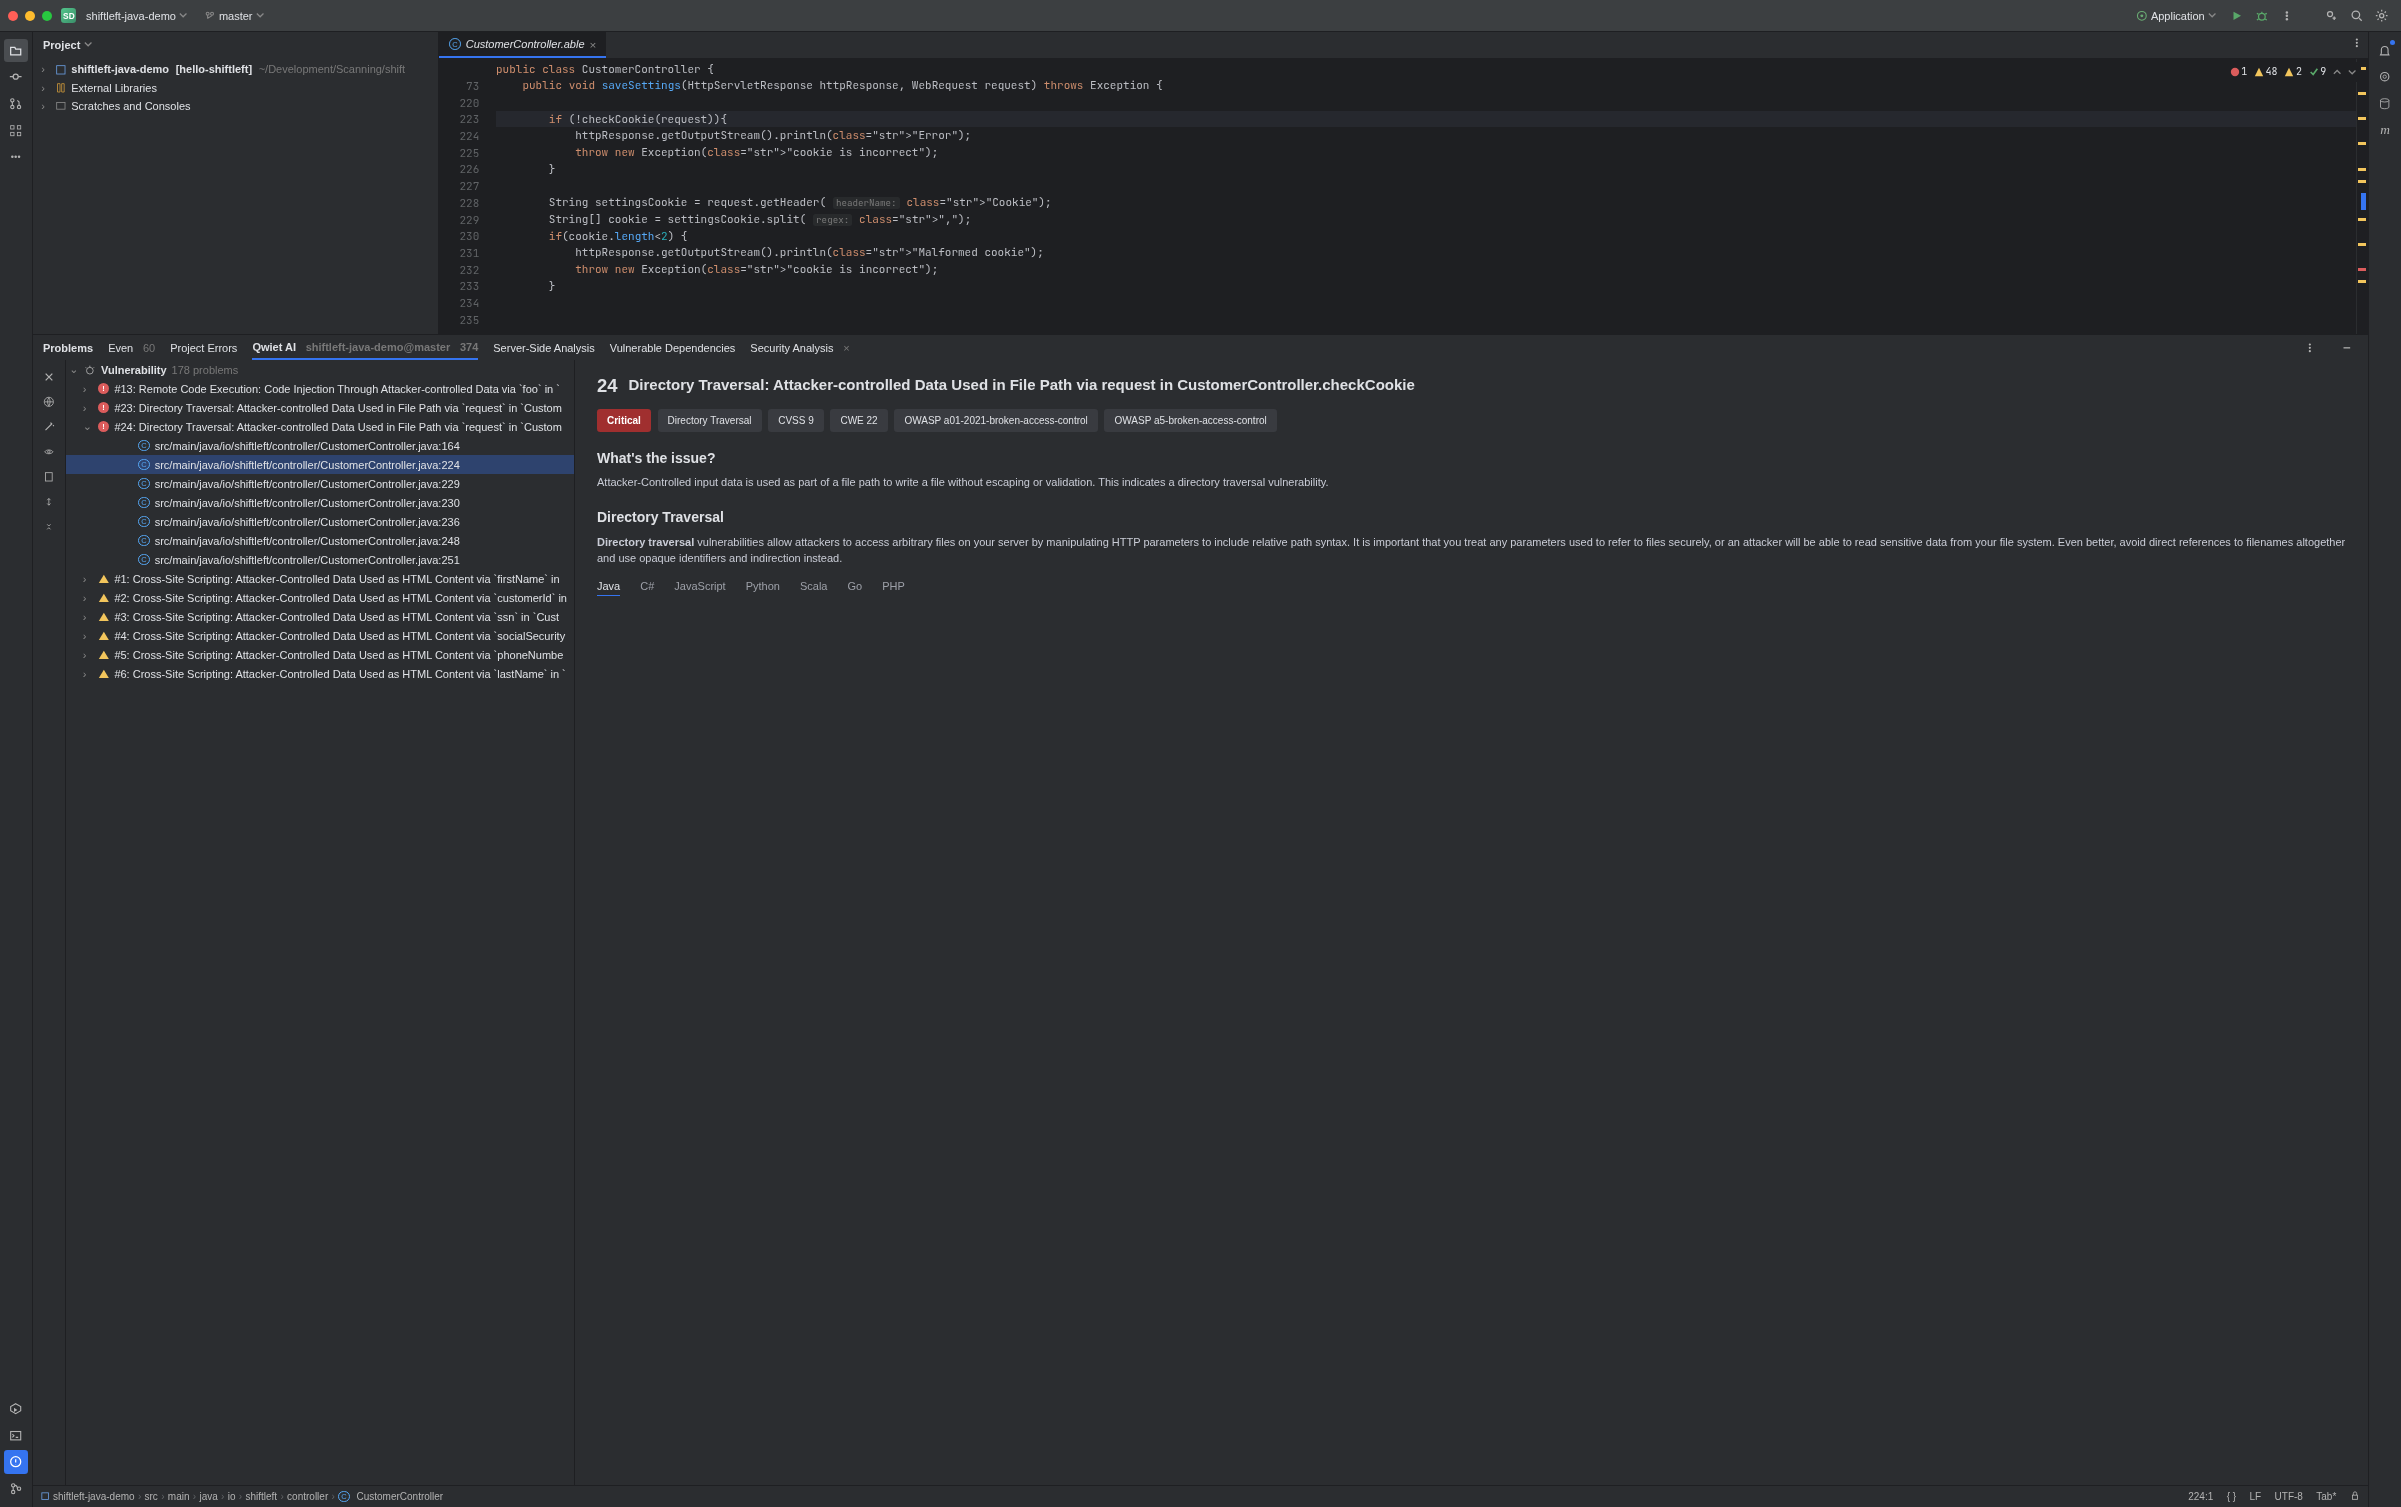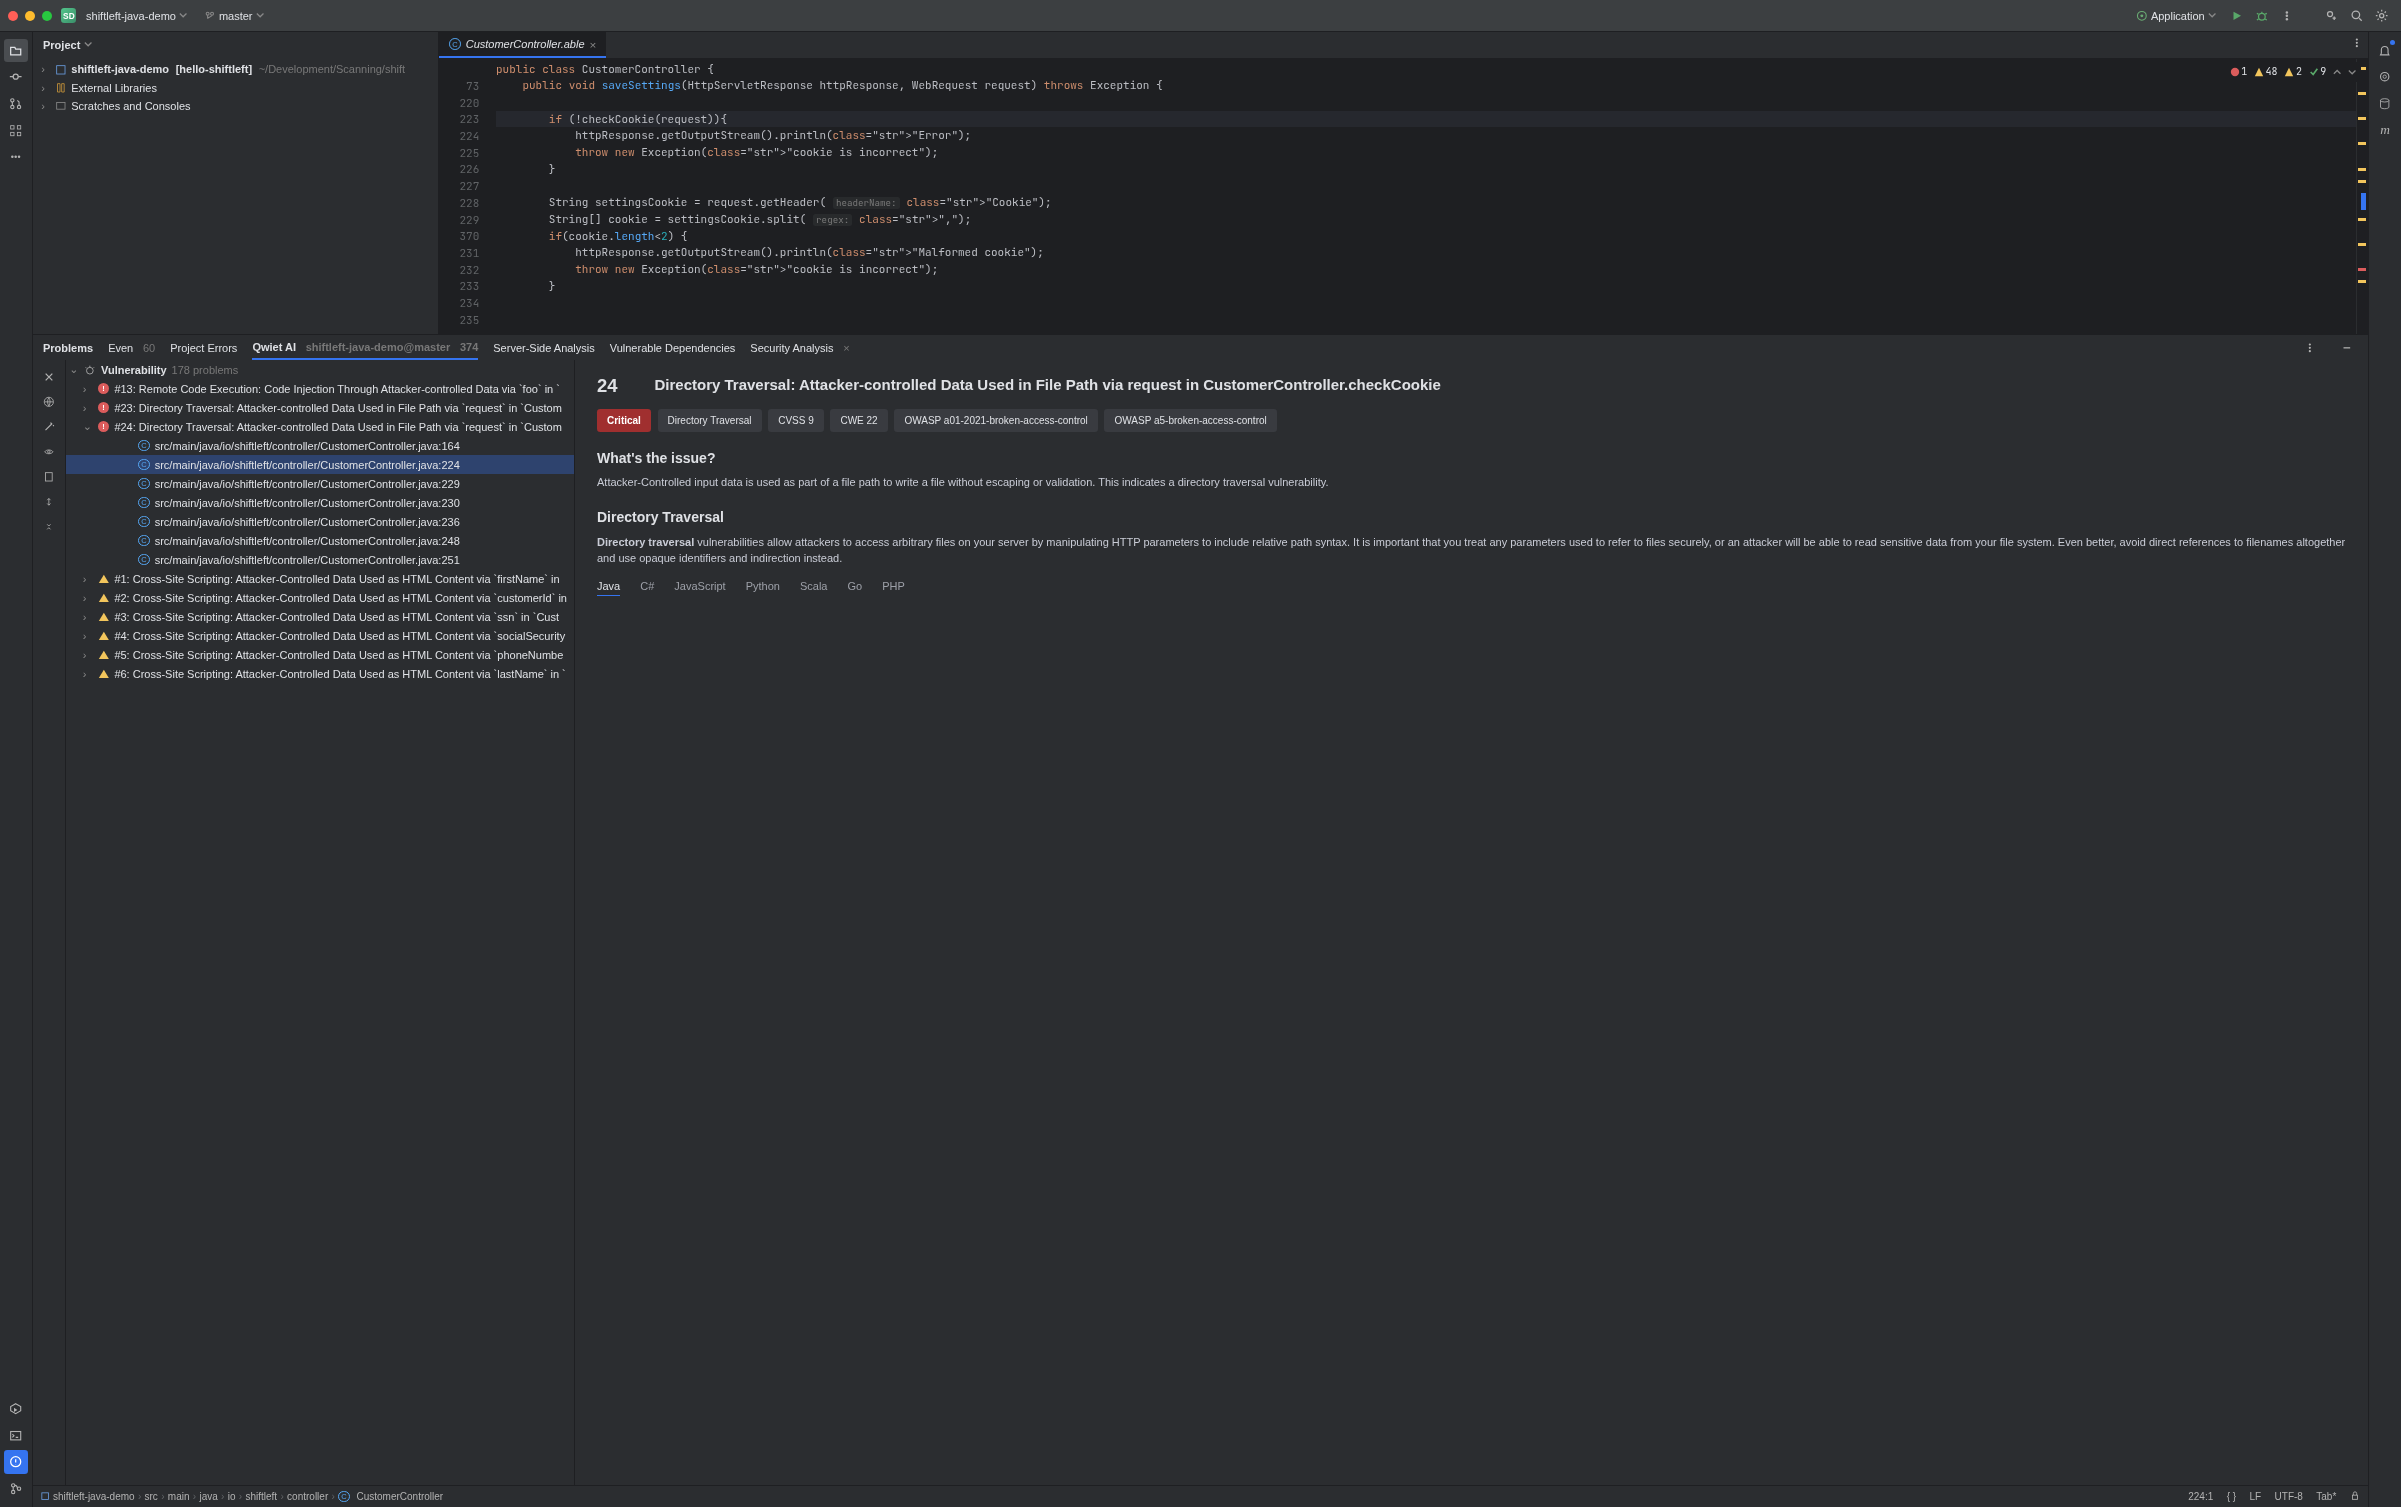--- a/index.html
+++ b/index.html
@@ -50,21 +50,21 @@
 .tool-body { flex: 1; display: flex; min-height: 0; }
 .tool-left-rail { width: 33px; background: #2b2d30; border-right: 0.8px solid #1e1f22; display: flex; flex-direction: column; align-items: center; padding: 5px 0; gap: 1.7px;}
 .issues-tree { flex: 0 0 509px; background: #2b2d30; overflow-y: auto; font-size: 11px; border-right: 0.8px solid #1e1f22;}
 .issue-row { display: flex; align-items: center; height: 19px; gap: 5px; padding-left: 3.3px; white-space: nowrap; overflow: hidden;}
 .issue-row.sel { background: #2e436e; }
 .issue-row .chev { width: 10px; color: #888; display: inline-block;}
 .sev-crit { width: 11.7px; height: 11.7px; border-radius: 50%; background: #db5c5c; display: inline-flex; align-items: center; justify-content: center; color: #fff; font-size: 7.5px; font-weight: bold;}
 .sev-warn { width: 11.7px; height: 11.7px; display: inline-flex; align-items: center; justify-content: center;}
 .clsico { width: 11.7px; height: 11.7px; border-radius: 50%; border: 1.3px solid #56a8f5; color: #56a8f5; display: inline-flex; align-items: center; justify-content: center; font-size: 7.5px;}
 .detail-pane { flex: 1; background: #2b2d30; overflow-y: auto; padding: 15px 22px; }
-.detail-head { display: flex; gap: 29px; align-items: flex-start; }
+.detail-head { display: flex; gap: 3px; align-items: flex-start; }
 .detail-num { font-size: 18.4px; font-weight: 600; color: #dfe1e5; }
 .detail-title { font-size: 15px; font-weight: 600; line-height: 1.3; padding-left: 8px; }
 .badges { display: flex; flex-wrap: wrap; gap: 6.7px; margin-top: 11.7px; }
 .badge { background: #393b40; padding: 5px 10px; border-radius: 3.3px; font-size: 10px; line-height: 1.3; }
 .badge.crit { background: #a02f2f; color: #fff; font-weight: 600;}
 .detail-pane h3 { margin-top: 18.4px; font-size: 14px; font-weight: 600;}
 .detail-pane p { margin-top: 8.3px; line-height: 1.5; color: #c9ccd6;}
 .lang-tabs { display: flex; gap: 20px; margin-top: 13.4px; font-size: 11px; padding-bottom: 5px;}
 .lang-tab.active { border-bottom: 1.7px solid #3574f0; padding-bottom: 3.3px; }
 .lang-tab { color: #9da0a8; }
@@ -280,21 +280,21 @@
           <div class="gutter" id="gutter">
               <div class="code-line">73</div>
               <div class="code-line">220</div>
               <div class="code-line">223</div>
               <div class="code-line">224</div>
               <div class="code-line">225</div>
               <div class="code-line">226</div>
               <div class="code-line">227</div>
               <div class="code-line">228</div>
               <div class="code-line">229</div>
-              <div class="code-line">370</div>
+              <div class="code-line">230</div>
               <div class="code-line">231</div>
               <div class="code-line">232</div>
               <div class="code-line">233</div>
               <div class="code-line">234</div>
               <div class="code-line">235</div>
             </div>
           <div class="code" id="code"><div class="code-line"><span class="kw">public</span> <span class="kw">class</span> CustomerController {</div><div class="code-line">    <span class="kw">public</span> <span class="kw">void</span> <span class="fn">saveSettings</span>(HttpServletResponse httpResponse, WebRequest request) <span class="kw">throws</span> Exception {</div><div class="code-line">&nbsp;</div><div class="code-line hl">        <span class="kw">if</span> (!checkCookie(request)){</div><div class="code-line">            httpResponse.getOutputStream().println(<span <span="" class="kw">class</span>="str"&gt;"Error");</div><div class="code-line">            <span class="kw">throw</span> <span class="kw">new</span> Exception(<span <span="" class="kw">class</span>="str"&gt;"cookie is incorrect");</div><div class="code-line">        }</div><div class="code-line">&nbsp;</div><div class="code-line">        String settingsCookie = request.getHeader( <span class="hint-inline">headerName:</span> <span <span="" class="kw">class</span>="str"&gt;"Cookie");</div><div class="code-line">        String[] cookie = settingsCookie.split( <span class="hint-inline">regex:</span> <span <span="" class="kw">class</span>="str"&gt;",");</div><div class="code-line">        <span class="kw">if</span>(cookie.<span class="fn">length</span>&lt;<span class="num">2</span>) {</div><div class="code-line">            httpResponse.getOutputStream().println(<span <span="" class="kw">class</span>="str"&gt;"Malformed cookie");</div><div class="code-line">            <span class="kw">throw</span> <span class="kw">new</span> Exception(<span <span="" class="kw">class</span>="str"&gt;"cookie is incorrect");</div><div class="code-line">        }</div><div class="code-line">&nbsp;</div></div>
           <div class="marker-strip">
             <div class="mark y" style="top:8.3px"></div>
               <div class="mark y" style="top:33px"></div>

